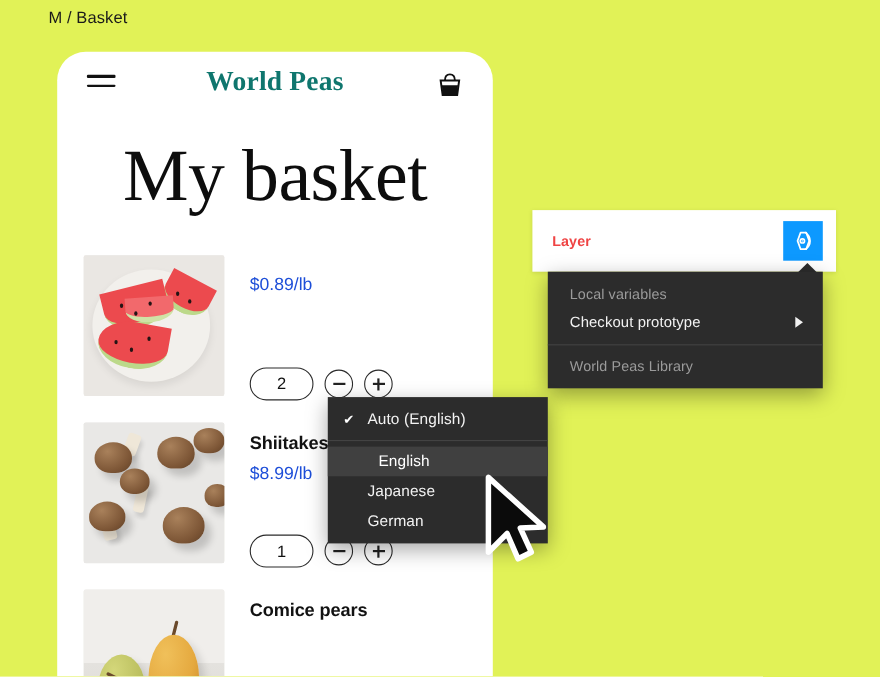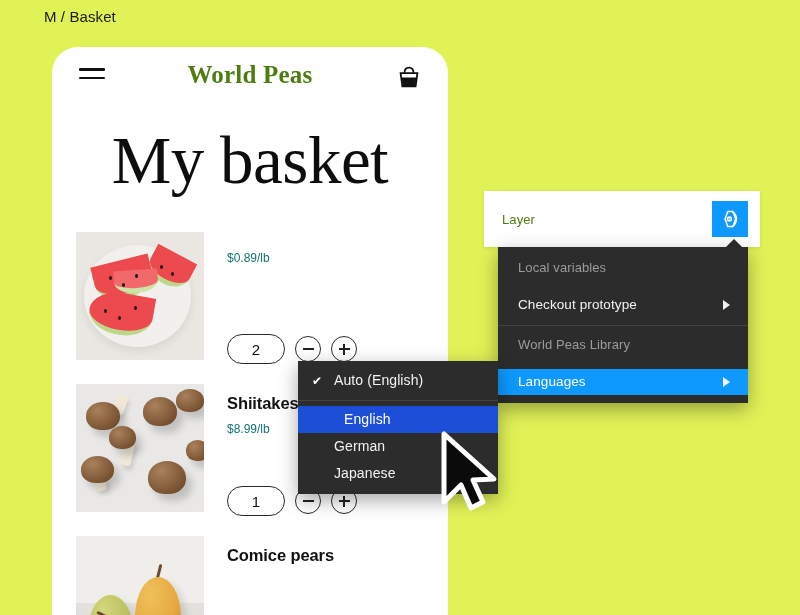--- a/index.html
+++ b/index.html
@@ -52,21 +52,21 @@
   #hamburger span + span { margin-top: 6px; }
 
   #brand {
     position: absolute;
     left: 0; right: 0; top: 14px;
     text-align: center;
     font-family: "Liberation Serif", serif;
     font-size: 25px;
     font-weight: 700;
     letter-spacing: .2px;
-    color: #4d7c0f;
+    color: #0f766e;
   }
 
   #basket-icon {
     position: absolute;
     right: 25px; top: 16px;
     width: 28px; height: 28px;
   }
 
   #page-title {
     text-align: center;
@@ -104,23 +104,23 @@
     position: relative;
   }
   .product-name {
     font-size: 16.5px;
     font-weight: 700;
     color: #121212;
     letter-spacing: -.1px;
     white-space: nowrap;
   }
   .product-price {
-    font-size: 12px;
+    font-size: 16px;
     font-weight: 400;
-    color: #0f766e;
+    color: #1d4ed8;
     margin-top: 9px;
   }
   .stepper {
     position: absolute;
     left: 23px; bottom: 20px;
     display: flex;
     align-items: center;
     gap: 10px;
   }
   .qty-pill {
@@ -195,22 +195,22 @@
     left: 484px; top: 191px;
     width: 276px; height: 56px;
     background: #fff;
     display: flex;
     align-items: center;
     box-shadow: 0 1px 4px rgba(0,0,0,.10);
   }
   #layer-label {
     margin-left: 18px;
     font-size: 13px;
-    font-weight: 400;
-    color: #4d7c0f;
+    font-weight: 700;
+    color: #ef4444;
     letter-spacing: .1px;
     text-align: right;
   }
   #variables-button {
     position: absolute;
     right: 12px; top: 10px;
     width: 36px; height: 36px;
     background: #0D99FF;
     display: flex; align-items: center; justify-content: center;
   }
@@ -239,21 +239,20 @@
     letter-spacing: .1px;
   }
   .menu-item {
     position: relative;
     padding: 5px 20px 6px 20px;
     font-size: 13.5px;
     color: #f2f2f2;
     letter-spacing: .1px;
     display: flex;
     align-items: flex-end;
-    margin-top: 12px;
   }
   .menu-item.selected { background: #0D99FF; color: #fff; }
   .menu-item .arrow {
     position: absolute;
     right: 18px; top: 50%;
     transform: translateY(-50%);
     width: 0; height: 0;
     border-top: 5px solid transparent;
     border-bottom: 5px solid transparent;
     border-left: 7px solid #f2f2f2;
@@ -273,21 +272,21 @@
     padding: 6px 0 7px 0;
     box-shadow: 0 6px 18px rgba(0,0,0,.35);
   }
   .lang-item {
     position: relative;
     padding: 5px 14px 6px 36px;
     font-size: 14px;
     color: #f2f2f2;
     letter-spacing: .1px;
   }
-  .lang-item.selected { background: #1d4ed8; color: #ffffff; padding-left: 46px; }
+  .lang-item.selected { background: #404040; color: #ffffff; padding-left: 46px; }
   .lang-check {
     position: absolute;
     left: 14px; top: 50%;
     transform: translateY(-50%);
     font-size: 12px;
     color: #fff;
     line-height: 1;
   }
   #lang-divider {
     height: 1px;
@@ -439,44 +438,40 @@
 
     <div class="menu-item">
       <span>Checkout prototype</span>
       <span class="arrow"></span>
     </div>
 
     <div class="menu-divider"></div>
 
     <div class="menu-section-title">World Peas Library</div>
 
-    <div class="menu-item selected">
-      <span>Languages</span>
-      <span class="arrow"></span>
-    </div>
 
   </div>
 
   <div id="lang-menu">
 
     <div class="lang-item">
       <span class="lang-check">✔</span>
       <span>Auto (English)</span>
     </div>
 
     <div id="lang-divider"></div>
 
     <div class="lang-item selected">
       <span>English</span>
     </div>
     <div class="lang-item">
+      <span>Japanese</span>
+    </div>
+    <div class="lang-item">
       <span>German</span>
-    </div>
-    <div class="lang-item">
-      <span>Japanese</span>
     </div>
   </div>
 
   <div id="cursor">
     <svg viewBox="0 0 62 82" width="62" height="82" aria-hidden="true">
       <path d="M6 4 L6 72 L23 55 L33 78 L45 72 L35 50 L56 49 Z" fill="#0b0b0b" stroke="#ffffff" stroke-width="5" stroke-linejoin="round"></path>
     </svg>
   </div>
 
 </div>

